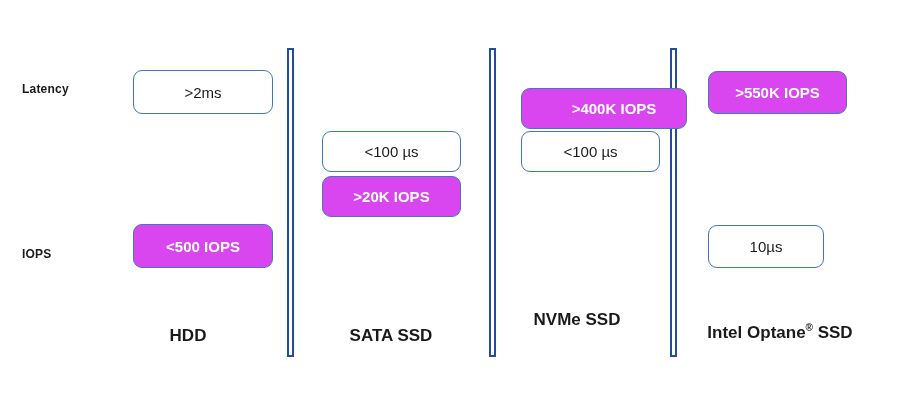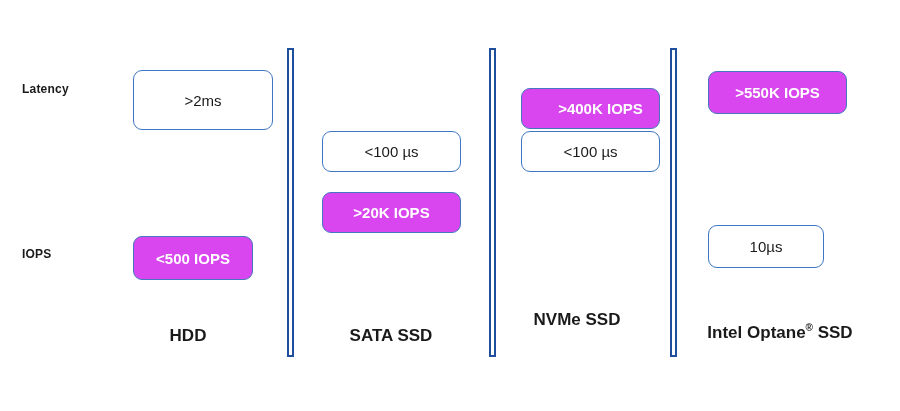--- a/index.html
+++ b/index.html
@@ -101,33 +101,33 @@
   </div>
   <div class="divider" style="left:489px; top:50px; height:305px;">
     <span class="cap-top"></span>
     <span class="cap-bottom"></span>
   </div>
   <div class="divider" style="left:670px; top:50px; height:305px;">
     <span class="cap-top"></span>
     <span class="cap-bottom"></span>
   </div>
 
-  <div class="pill outline" style="left:133px; top:70px; width:140px; height:60px;">&gt;2ms</div>
+  <div class="pill outline" style="left:133px; top:70px; width:140px; height:44px;">&gt;2ms</div>
 
-  <div class="pill filled" style="left:133px; top:236px; width:120px; height:44px;">&lt;500 IOPS</div>
+  <div class="pill filled" style="left:133px; top:224px; width:140px; height:44px;">&lt;500 IOPS</div>
 
   <div class="col-caption" style="left:188px; top:326px;">HDD</div>
 
   <div class="pill outline" style="left:322px; top:131px; width:139px; height:41px;">&lt;100 µs</div>
 
-  <div class="pill filled" style="left:322px; top:192px; width:139px; height:41px;">&gt;20K IOPS</div>
+  <div class="pill filled" style="left:322px; top:176px; width:139px; height:41px;">&gt;20K IOPS</div>
 
   <div class="col-caption" style="left:391px; top:326px;">SATA SSD</div>
 
-  <div class="pill filled" style="left:521px; top:88px; width:139px; height:41px;padding-left:20px;">&gt;400K IOPS</div>
+  <div class="pill filled" style="left:521px; top:88px; width:166px; height:41px;padding-left:20px;">&gt;400K IOPS</div>
 
   <div class="pill outline" style="left:521px; top:131px; width:139px; height:41px;">&lt;100 µs</div>
 
   <div class="col-caption" style="left:577px; top:310px;">NVMe SSD</div>
 
   <div class="pill filled" style="left:708px; top:71px; width:139px; height:43px;">&gt;550K IOPS</div>
 
   <div class="pill outline" style="left:708px; top:225px; width:116px; height:43px;">10µs</div>
 
   <div class="col-caption" style="left:780px; top:322px;">

